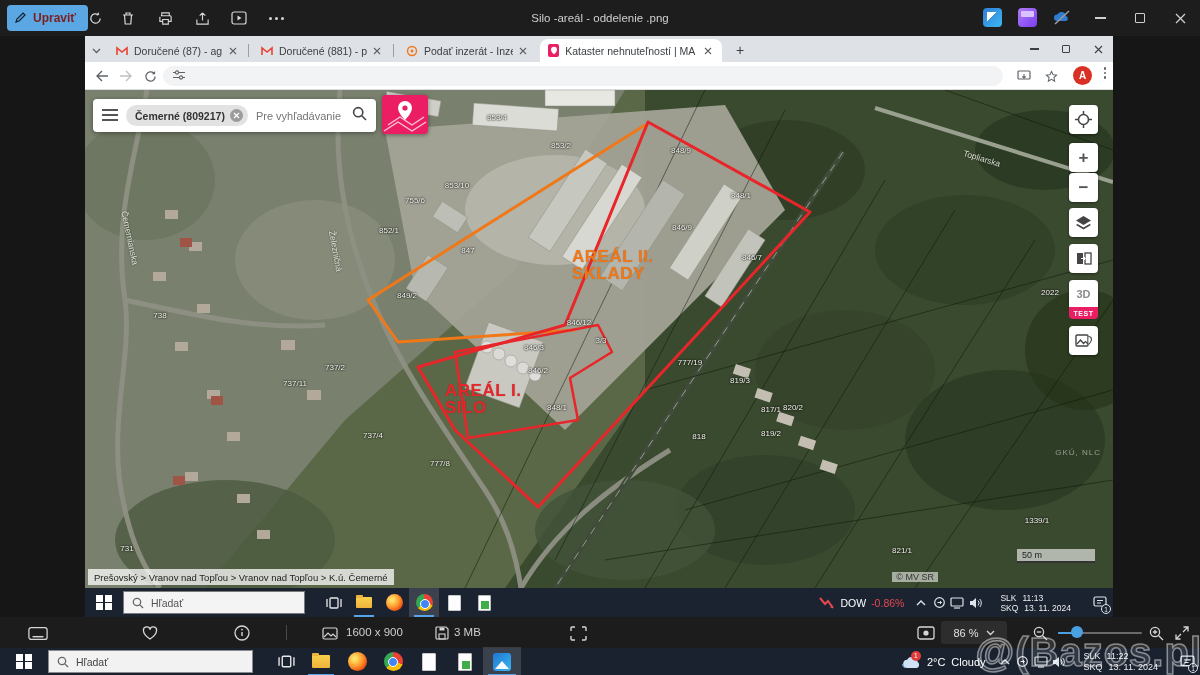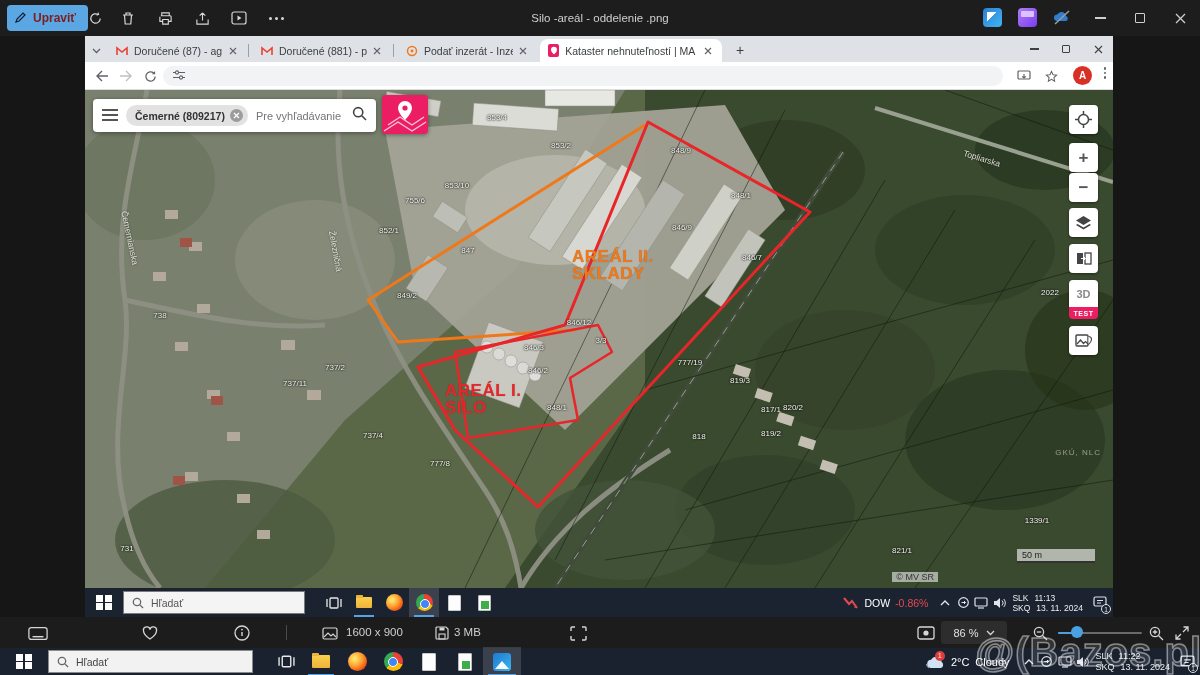--- a/index.html
+++ b/index.html
@@ -83,21 +83,21 @@
   .folder{width:16px;height:11px;background:linear-gradient(#f9d04b,#eeb33c);border-radius:1px;position:relative}
   .folder:before{content:"";position:absolute;left:0;top:-2.5px;width:7px;height:3px;background:#eeb33c;border-radius:1px 1px 0 0}
   .ffx{width:17px;height:17px;border-radius:50%;background:radial-gradient(circle at 35% 35%,#ffe066 10%,#ff9a2e 45%,#e8420f 80%)}
   .chromei{width:17px;height:17px;border-radius:50%;background:conic-gradient(#ea4335 0 30%,#fbbc05 0 63%,#34a853 0 100%);position:relative}
   .chromei:after{content:"";position:absolute;left:4.5px;top:4.5px;width:8px;height:8px;border-radius:50%;background:#4285f4;border:1.8px solid #fff}
   .doc{width:13px;height:16px;background:#fdfdfd;border-radius:1px;border:1px solid #c9c9c9}
   .calc{width:13px;height:16px;background:#fff;border:1px solid #bbb;border-radius:1px;position:relative}
   .calc:after{content:"";position:absolute;right:1px;bottom:1px;width:8px;height:8px;background:#3fae49}
   .tray{margin-left:auto;display:flex;align-items:center;height:29px;color:#e8e8e8}
   .trayic{width:18px;height:29px;display:flex;align-items:center;justify-content:center;color:#dfe3ea}
-  .clock2{display:flex;flex-direction:column;justify-content:center;font-size:8.5px;line-height:10px;color:#eee;text-align:left;margin:0 4px}
+  .clock2{display:flex;flex-direction:column;justify-content:center;font-size:8.5px;line-height:10px;color:#eee;text-align:left;margin:0 16px}
   .clock2 .r{display:flex;gap:6px}
   .notif{position:relative;width:26px;height:29px;display:flex;align-items:center;justify-content:center;color:#e8e8e8}
   .nbadge{position:absolute;right:2px;bottom:3px;width:10px;height:10px;border:1px solid #dfe3ea;border-radius:50%;font-size:6.5px;display:flex;align-items:center;justify-content:center;background:#1b2331}
   .ticker{display:flex;align-items:center;gap:5px;font-size:10.5px;margin-right:8px}
   .tick-sym{color:#fff}.tick-chg{color:#e4494e}
 
   
   .statusbar{position:absolute;left:0;top:617px;width:1200px;height:31px;background:#1c1c1c;color:#d6d6d6;z-index:30}
   .sb-ic{position:absolute;top:6px;width:20px;height:20px;display:flex;align-items:center;justify-content:center;color:#d6d6d6}
   .sb-txt{position:absolute;top:9px;font-size:11.5px;color:#cfcfcf;white-space:nowrap}
@@ -504,20 +504,21 @@
     <div class="ctl-3d" style="top:190px">3D</div>
     <div class="ctl-test" style="top:217px">TEST</div>
     <div class="mctl" style="top:236px">
       <svg width="17" height="15" viewBox="0 0 17 15">
           <rect x="1" y="2" width="12" height="11" rx="1" fill="none" stroke="#444" stroke-width="1.4"></rect>
           <path d="M2 11l3.5-4 3 3.5 2-2 2.5 2.5" fill="none" stroke="#444" stroke-width="1.2"></path>
           <path d="M13.5 3.5a3 3 0 0 1 3 3c0 2.2-3 5-3 5" fill="#fff" stroke="#444" stroke-width="1.1"></path>
         </svg>
     </div>
 
+    <div class="breadcrumb">Prešovský &gt; Vranov nad Topľou &gt; Vranov nad Topľou &gt; K.ú. Čemerné</div>
     <div class="scalebox">
         <span>50 m</span>
       </div>
     <div class="attrib">© MV SR</div>
   </div>
 
   <div class="itaskbar">
     <div class="startbtn">
         <span class="winlogo">
           <i></i>

